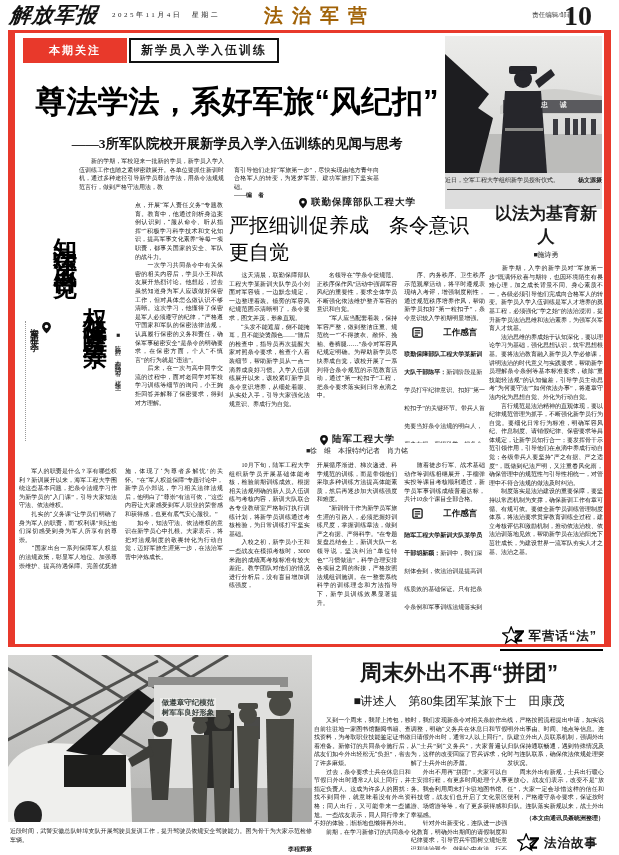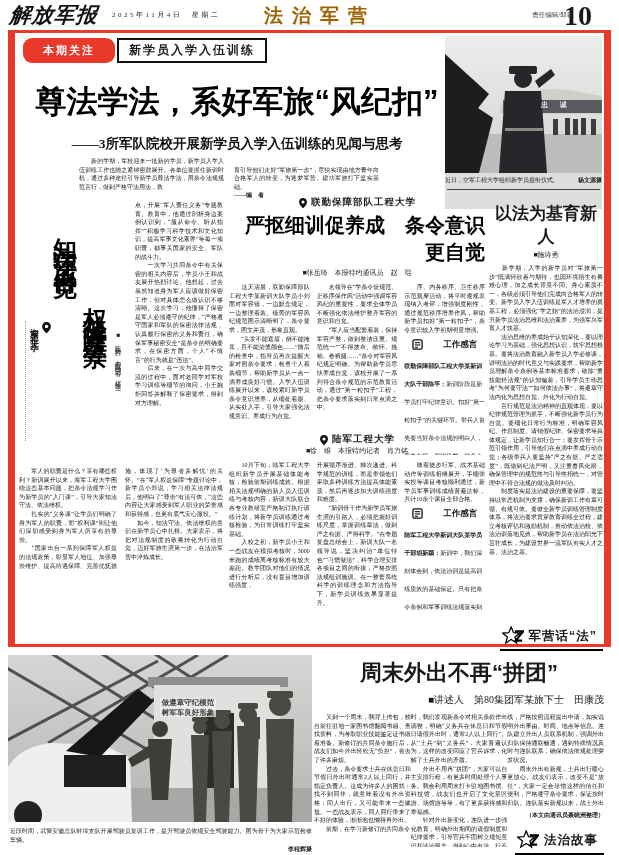--- a/index.html
+++ b/index.html
@@ -13,43 +13,43 @@
   .msection{position:absolute;left:0;right:0;top:3px;text-align:center;font-size:19px;font-weight:900;
         letter-spacing:9px;font-family:"Liberation Sans","DejaVu Sans",sans-serif;color:#a16207;padding-left:21px;}
   .meditor{position:absolute;right:46px;top:11px;font-size:6.5px;color:#333;}
   .mpage{position:absolute;right:27px;top:0px;font-size:28px;font-weight:900;
         font-family:Liberation Serif, serif;}
   
   .redbox{position:absolute;left:8px;top:30px;width:603px;height:617px;box-sizing:border-box;
         border-left:7px solid var(--red);border-right:7px solid var(--red);
         border-top:3px solid var(--red);border-bottom:3px solid var(--red);background:#fff;}
   .focus-tags{position:absolute;left:8px;top:5px;display:flex;align-items:stretch;}
-  .tag-red{background:var(--red);color:#fff;font-weight:bold;font-size:11px;padding:3px 20px;
-        font-family:"Liberation Sans",sans-serif;letter-spacing:2px;display:flex;align-items:center;border-radius:9px;}
+  .tag-red{background:var(--red);color:#fff;font-weight:bold;font-size:11px;padding:3px 26px;
+        font-family:"Liberation Sans",sans-serif;letter-spacing:2px;display:flex;align-items:center;}
   .tag-white{background:#fff;border:2px solid #111;font-weight:bold;font-size:12px;padding:2px 10px;
         letter-spacing:2px;margin-left:2px;display:flex;align-items:center;
         font-family:"Liberation Sans",sans-serif;}
   .headline{position:absolute;left:12px;top:48px;width:420px;text-align:center;font-size:31px;
         font-weight:900;font-family:"Liberation Sans","DejaVu Sans",sans-serif;letter-spacing:0px;color:#000;}
   .subhead{position:absolute;left:12px;top:102px;width:420px;text-align:center;font-size:13.5px;
         font-weight:bold;color:#111;}
   .intro{position:absolute;left:64px;top:124px;width:300px;display:flex;gap:10px;}
   .intro div{width:145px;font-size:6px;line-height:8.5px;text-align:justify;white-space:pre-line;}
   .editor-sig{text-align:right;font-weight:bold;padding-right:14px;}
   
   .photo1{position:absolute;left:430px;top:3px;width:157px;height:173px;overflow:hidden;background:#ddd;}
   .p1-caption{position:absolute;left:430px;top:143px;width:157px;display:flex;
         justify-content:space-between;font-size:6px;color:#222;}
   .p1-credit{font-weight:bold;}
   .cap-rule{position:absolute;left:432px;top:156px;width:153px;border-top:1px solid #444;}
   .banner-txt{position:absolute;color:#e8e8e8;font-size:7px;letter-spacing:5px;font-weight:bold;}
   
   .loc{display:flex;justify-content:center;align-items:center;gap:3px;font-weight:bold;
         font-size:9.5px;letter-spacing:1px;}
-  .art-title{font-weight:700;text-align:right;color:#000;}
+  .art-title{font-weight:400;text-align:left;color:#000;}
   .byline{text-align:center;font-size:7px;color:#222;}
   .col{font-size:6px;line-height:8.6px;text-align:justify;white-space:pre-line;overflow:hidden;color:#151515;}
   .cols3{display:flex;gap:7px;}
   .ganyan-head{display:flex;align-items:center;justify-content:center;gap:20px;font-weight:900;
         font-size:8.5px;margin:4px 0 3px 0;font-family:"Liberation Sans",sans-serif;}
   .ganyan p{margin:0;font-size:6px;line-height:8.6px;text-align:justify;display:inline;}
   .glead{font-weight:bold;}
   .badge{display:inline-flex;align-items:center;gap:5px;border-bottom:2.5px solid #000;
         padding:0 6px 3px 2px;font-weight:900;font-size:12.5px;letter-spacing:1px;
         font-family:"Liberation Sans",sans-serif;}
@@ -80,21 +80,21 @@
   
   .photo2{position:absolute;left:8px;top:655px;width:304px;height:167px;overflow:hidden;background:#c9c9c7;}
   .p2-sign{position:absolute;left:160px;top:698px;width:56px;text-align:center;font-size:7.5px;
         line-height:9.5px;font-weight:bold;color:#3c4440;background:rgba(240,240,238,0.75);}
   .p2-caption{position:absolute;left:10px;top:827px;width:302px;font-size:6px;line-height:8.5px;
         text-align:justify;color:#222;}
   .p2-credit{text-align:right;font-weight:bold;margin-top:1px;}
   .story{position:absolute;left:314px;top:658px;width:290px;}
   .story-title{font-size:22px;font-weight:900;text-align:center;
         font-family:"Liberation Sans","DejaVu Sans",sans-serif;}
-  .story-byline{text-align:right;font-size:10px;margin:5px 0 6px 0;}
+  .story-byline{text-align:center;font-size:12px;margin:5px 0 6px 0;}
   .story-cols{display:flex;}
   .story-cols .col{flex:1;height:134px;}
   .s-note{font-size:6px;text-align:right;margin-top:2px;font-weight:bold;}
   .s-badge-wrap{text-align:right;margin-top:10px;}
   :root{--red:#e8392b;}
 </style>
 </head>
 <body>
 
 <div class="masthead">
@@ -188,21 +188,20 @@
 
   <div class="a2">
     <div class="loc">
       <svg width="10" height="12" viewBox="0 0 12 14">
         <path d="M6 1 C3.2 1 1.2 3 1.2 5.8 c0 3.4 4.8 7.6 4.8 7.6 s4.8-4.2 4.8-7.6 C10.8 3 8.8 1 6 1 z" fill="#111"></path>
         <circle cx="6" cy="5.8" r="1.9" fill="#fff"></circle>
       </svg>
       <span>联勤保障部队工程大学</span>
     </div>
     <div class="art-title">严抠细训促养成　条令意识更自觉</div>
-    <div class="byline">■张岳琦　本报特约通讯员　赵　琨</div>
     <div class="cols3" style="margin-top:5px;">
       <div class="col h170">　　这天清晨，联勤保障部队工程大学某新训大队学员小刘面对军容镜，一边默念规定，一边整理着装。镜旁的军容风纪规范图示清晰明了，条令要求，图文并茂，形象直观。
 　　“头发不能遮眉，侧不能掩耳，且不能染烫颜色……”随后的检查中，指导员再次提醒大家对照条令要求，检查个人着装细节，帮助新学员从一点一滴养成良好习惯。入学入伍训练展开以来，该校紧盯新学员条令意识培养，从细处着眼、从实处入手，引导大家强化法规意识、养成行为自觉。</div>
       <div class="col h170">　　名领导在“学条令促规范、正秩序保作风”活动中强调军容风纪的重要性，要求全体学员不断强化依法维护整齐军容的意识和自觉。
 　　“军人应当配套着装，保持军容严整，做到整洁庄重、规范统一”“不得披衣、敞怀、挽袖、卷裤腿……”条令对军容风纪规定明确。为帮助新学员尽快养成自觉，该校开展了一系列符合条令规范的示范教育活动，通过“第一粒扣子”工程，把条令要求落实到日常点滴之中。</div>
       <div class="h170" style="overflow:hidden;">
         <div class="col">　　序、内务秩序、卫生秩序示范观摩活动，将平时遵规表现纳入考评，增强制度刚性，通过规范秩序培养作风，帮助新学员扣好“第一粒扣子”，条令意识较入学初期明显增强。</div>
         <div class="ganyan">
           <div class="ganyan-head">
             <svg width="11" height="11" viewBox="0 0 12 12">

